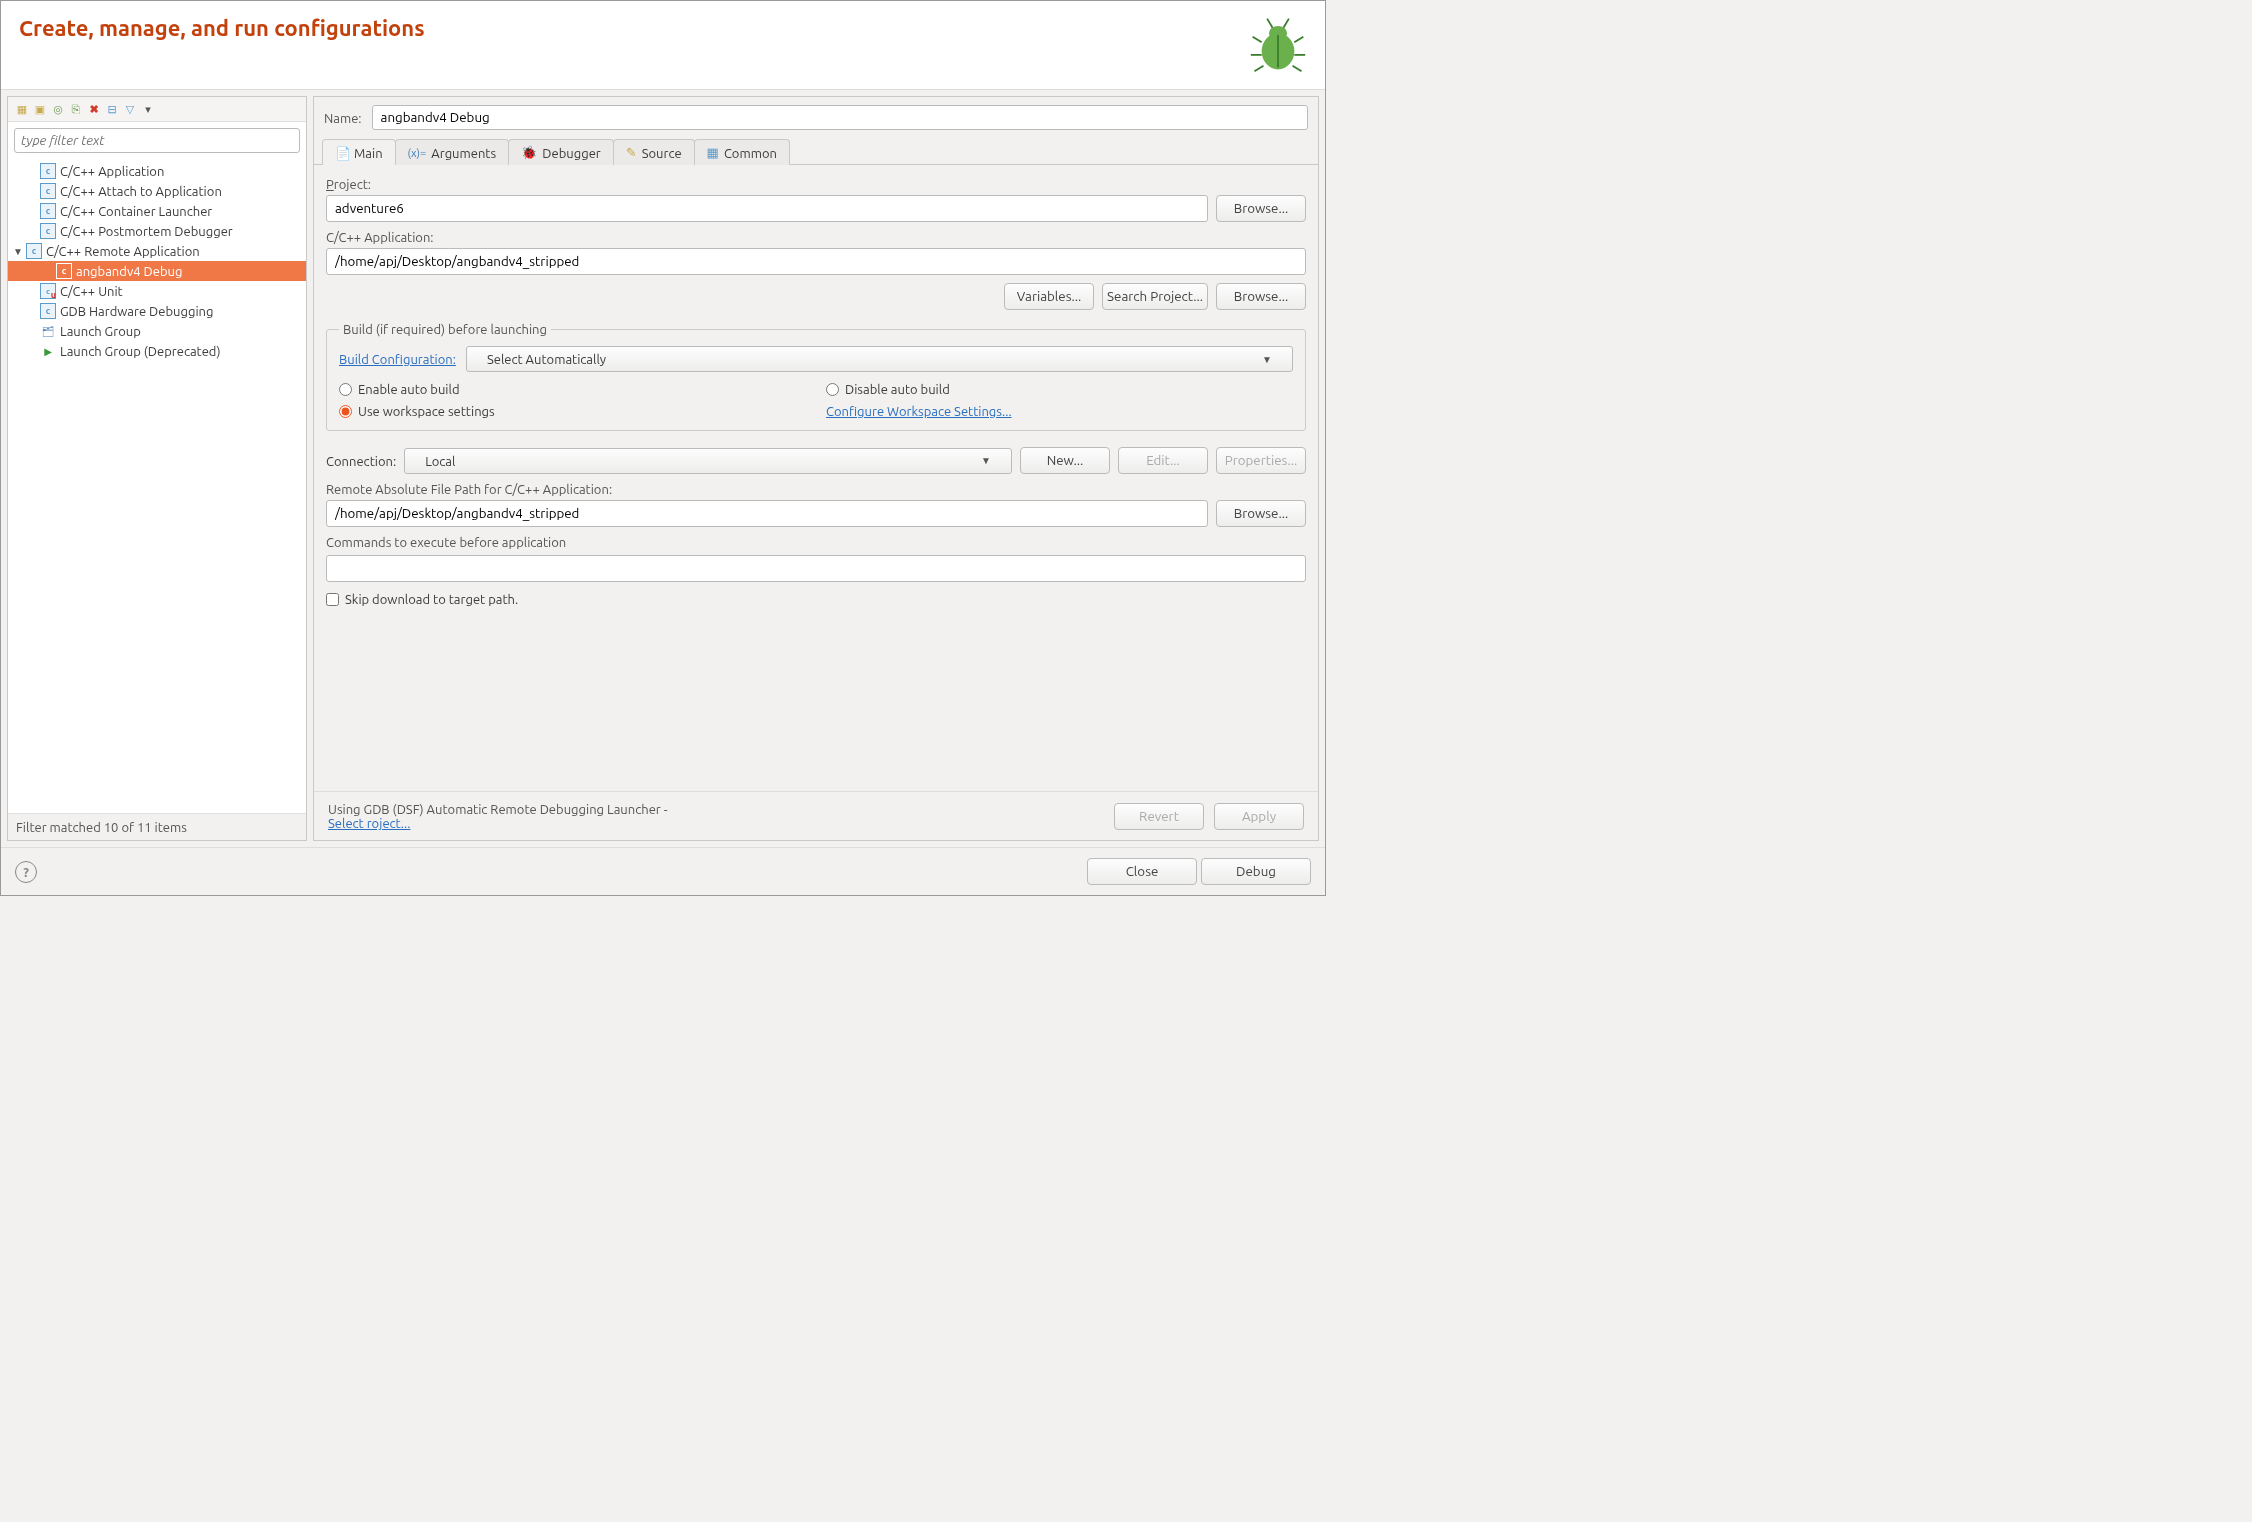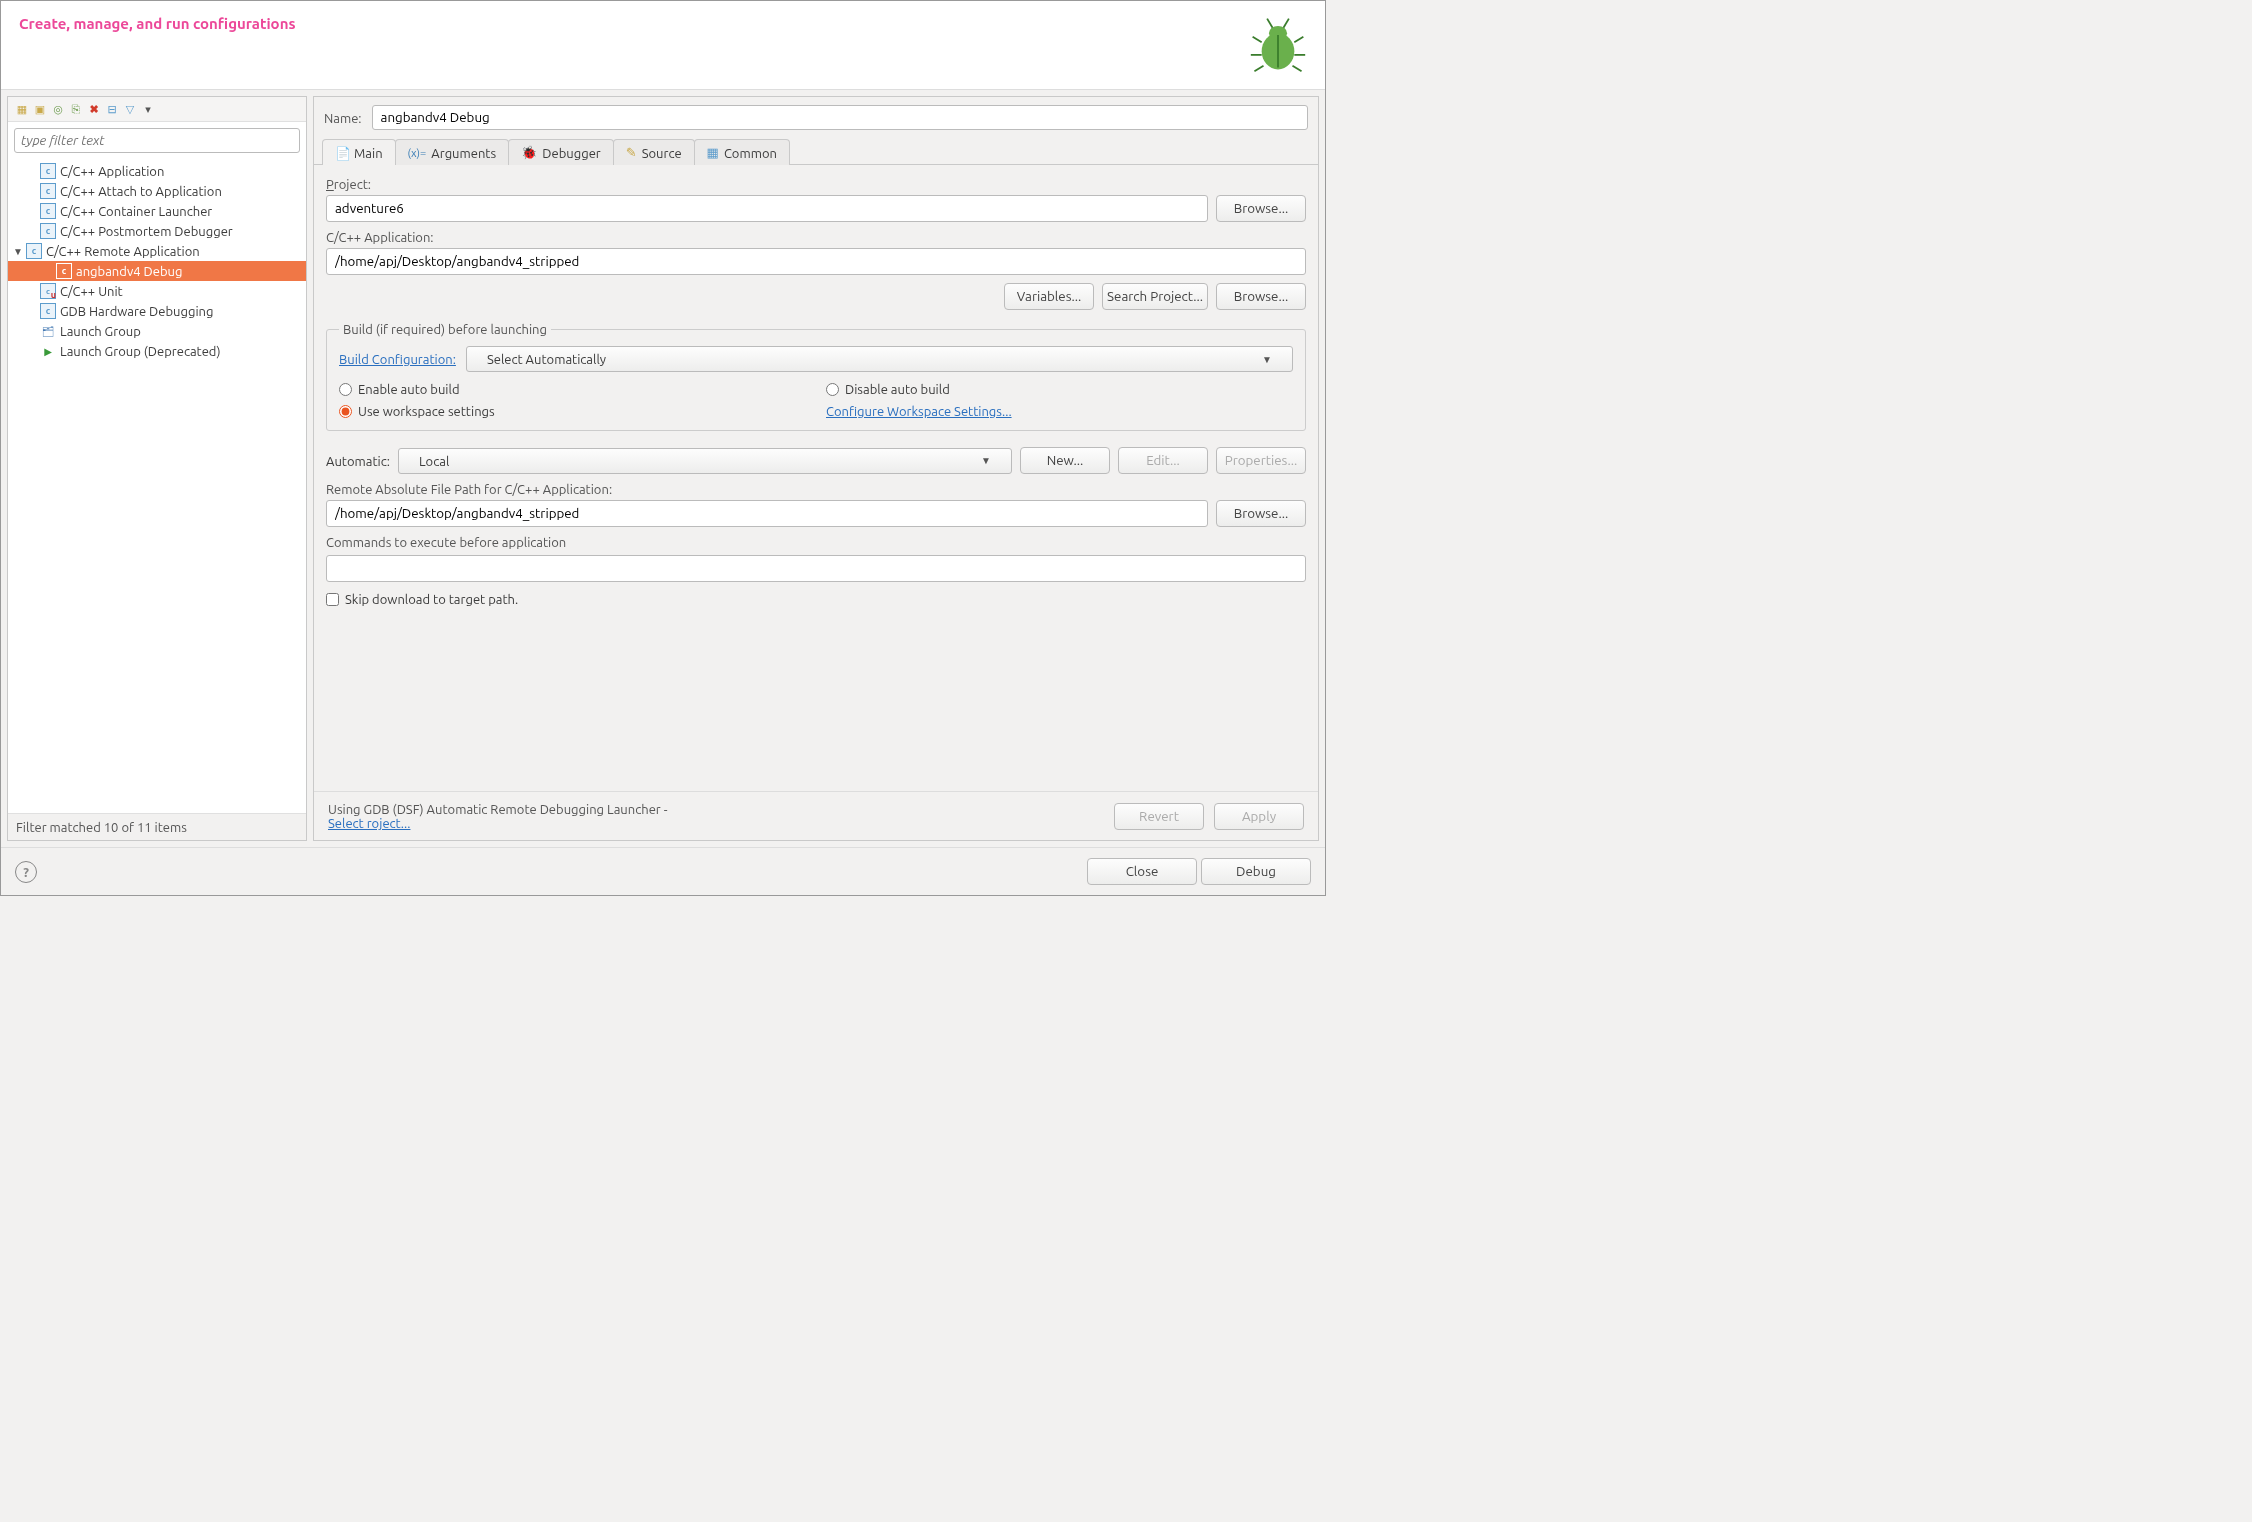--- a/index.html
+++ b/index.html
@@ -4,21 +4,21 @@
 <style>
 * { box-sizing: border-box; margin: 0; padding: 0; font-family: "Ubuntu", "Segoe UI", sans-serif; }
 body { background: #f2f1f0; color: #3c3c3c; font-size: 13px; }
 .window { width: 1326px; height: 896px; display: flex; flex-direction: column; border: 1px solid #999; background: #f2f1f0; }
 .titlebar { background: linear-gradient(#4a4a46, #3c3b37); color: #dfdbd2; height: 28px; display: flex; align-items: center; justify-content: center; position: relative; font-weight: bold; }
 .titlebar .win-buttons { position: absolute; right: 6px; top: 5px; display: flex; gap: 6px; }
 .win-btn { width: 16px; height: 16px; border-radius: 8px; display: inline-block; }
 .win-min { background: #7b7a76; }
 .win-close { background: #e95420; }
 .header { padding: 14px 18px; display: flex; justify-content: space-between; align-items: flex-start; background: #fff; border-bottom: 1px solid #ddd; }
-.header h1 { font-size: 15px; font-weight: bold; color: #ec4899; }
+.header h1 { font-size: 22px; font-weight: bold; color: #c2410c; }
 .bug-icon svg { width: 58px; height: 58px; }
 .body { flex: 1; display: flex; padding: 6px; gap: 6px; min-height: 0; }
 .left-panel { width: 300px; display: flex; flex-direction: column; border: 1px solid #c9c9c9; background: #fff; }
 .toolbar { padding: 4px 6px; display: flex; gap: 2px; align-items: center; background: #f5f4f3; border-bottom: 1px solid #e0e0e0; }
 .toolbar .tb { width: 16px; height: 16px; display: inline-flex; align-items: center; justify-content: center; font-size: 11px; cursor: pointer; }
 .filter-input { margin: 6px; padding: 4px 6px; border: 1px solid #bbb; border-radius: 3px; font-style: italic; color: #888; width: calc(100% - 12px); }
 .tree { flex: 1; overflow: auto; padding: 2px 0; }
 .tree-item { display: flex; align-items: center; padding: 2px 4px 2px 18px; cursor: pointer; white-space: nowrap; }
 .tree-item.level2 { padding-left: 32px; }
 .tree-item.level3 { padding-left: 48px; }
@@ -218,21 +218,21 @@
               </label>
             <label class="radio-item">
                 <input type="radio" name="build" checked="" style="">
                 <span>Use workspace settings</span>
               </label>
             <div><a class="link">Configure Workspace Settings...</a></div>
           </div>
         </fieldset>
 
         <div class="conn-row">
-          <span>Automatic:</span>
+          <span>Connection:</span>
           <div class="select">
             <span>Local</span>
             <span class="arrow">▼</span>
           </div>
           <button class="btn">New...</button>
           <button class="btn disabled">Edit...</button>
           <button class="btn disabled">Properties...</button>
         </div>
 
         <div class="field-label">Remote Absolute File Path for C/C++ Application:</div>

